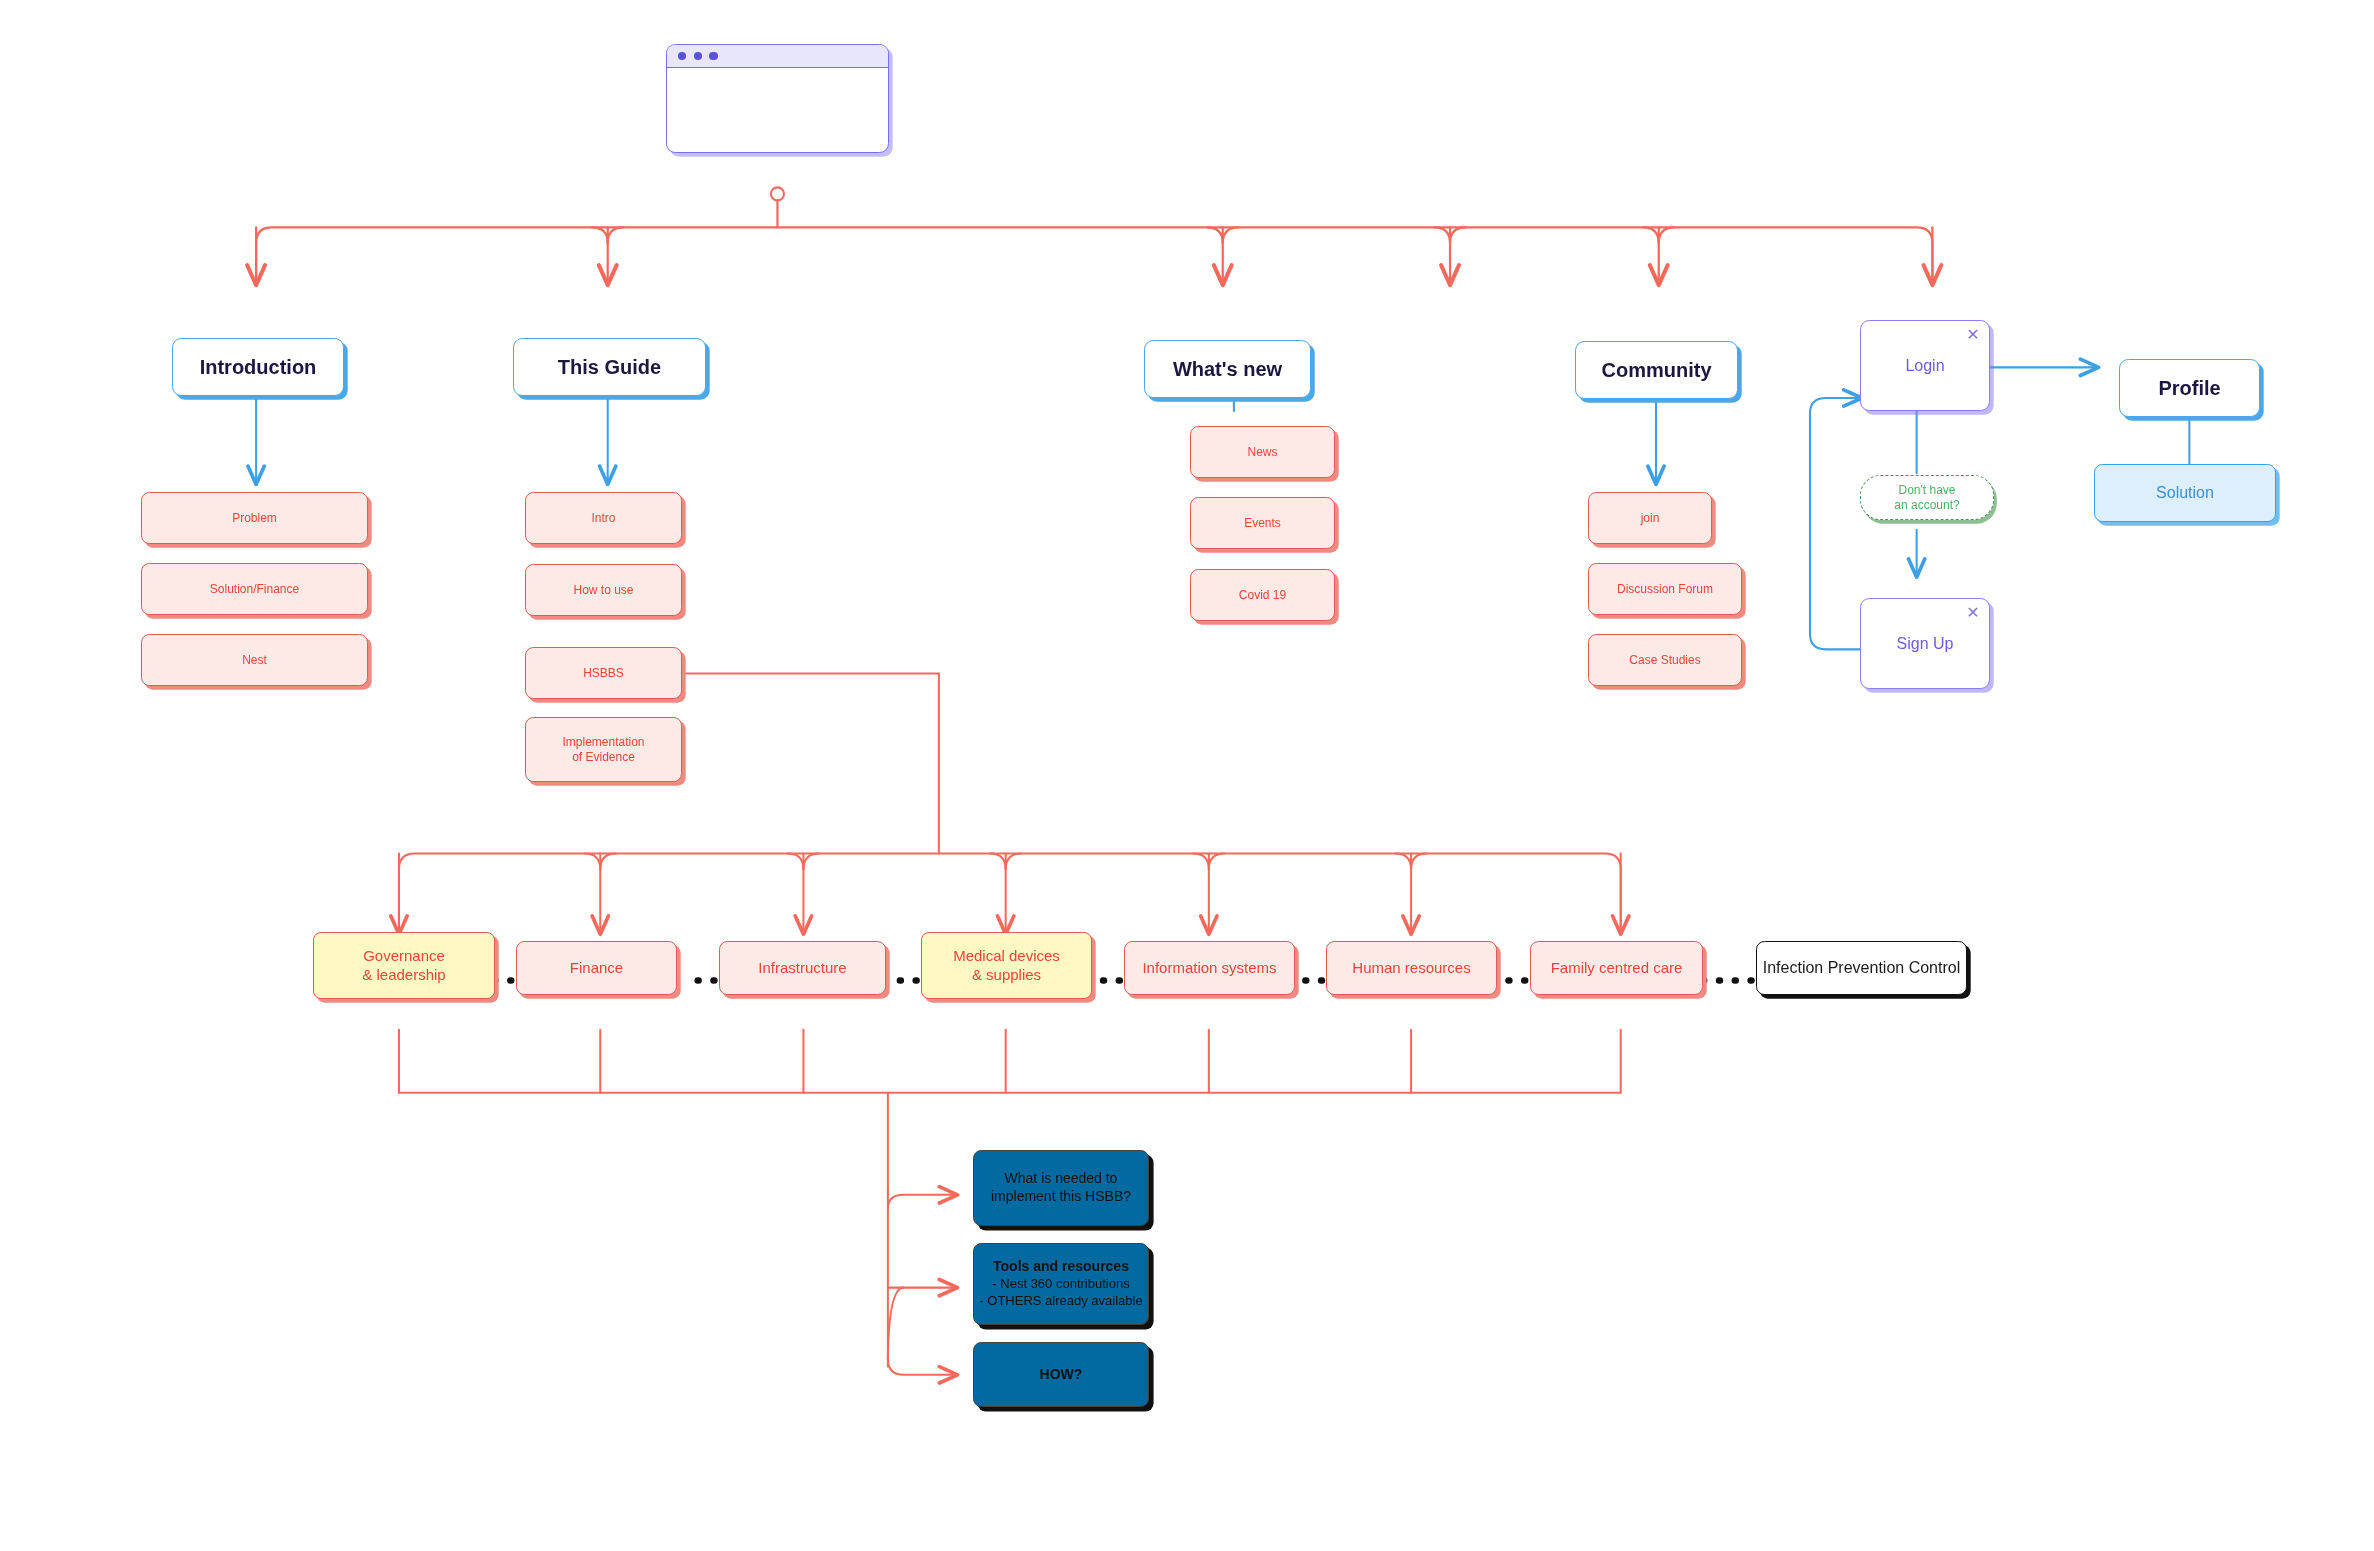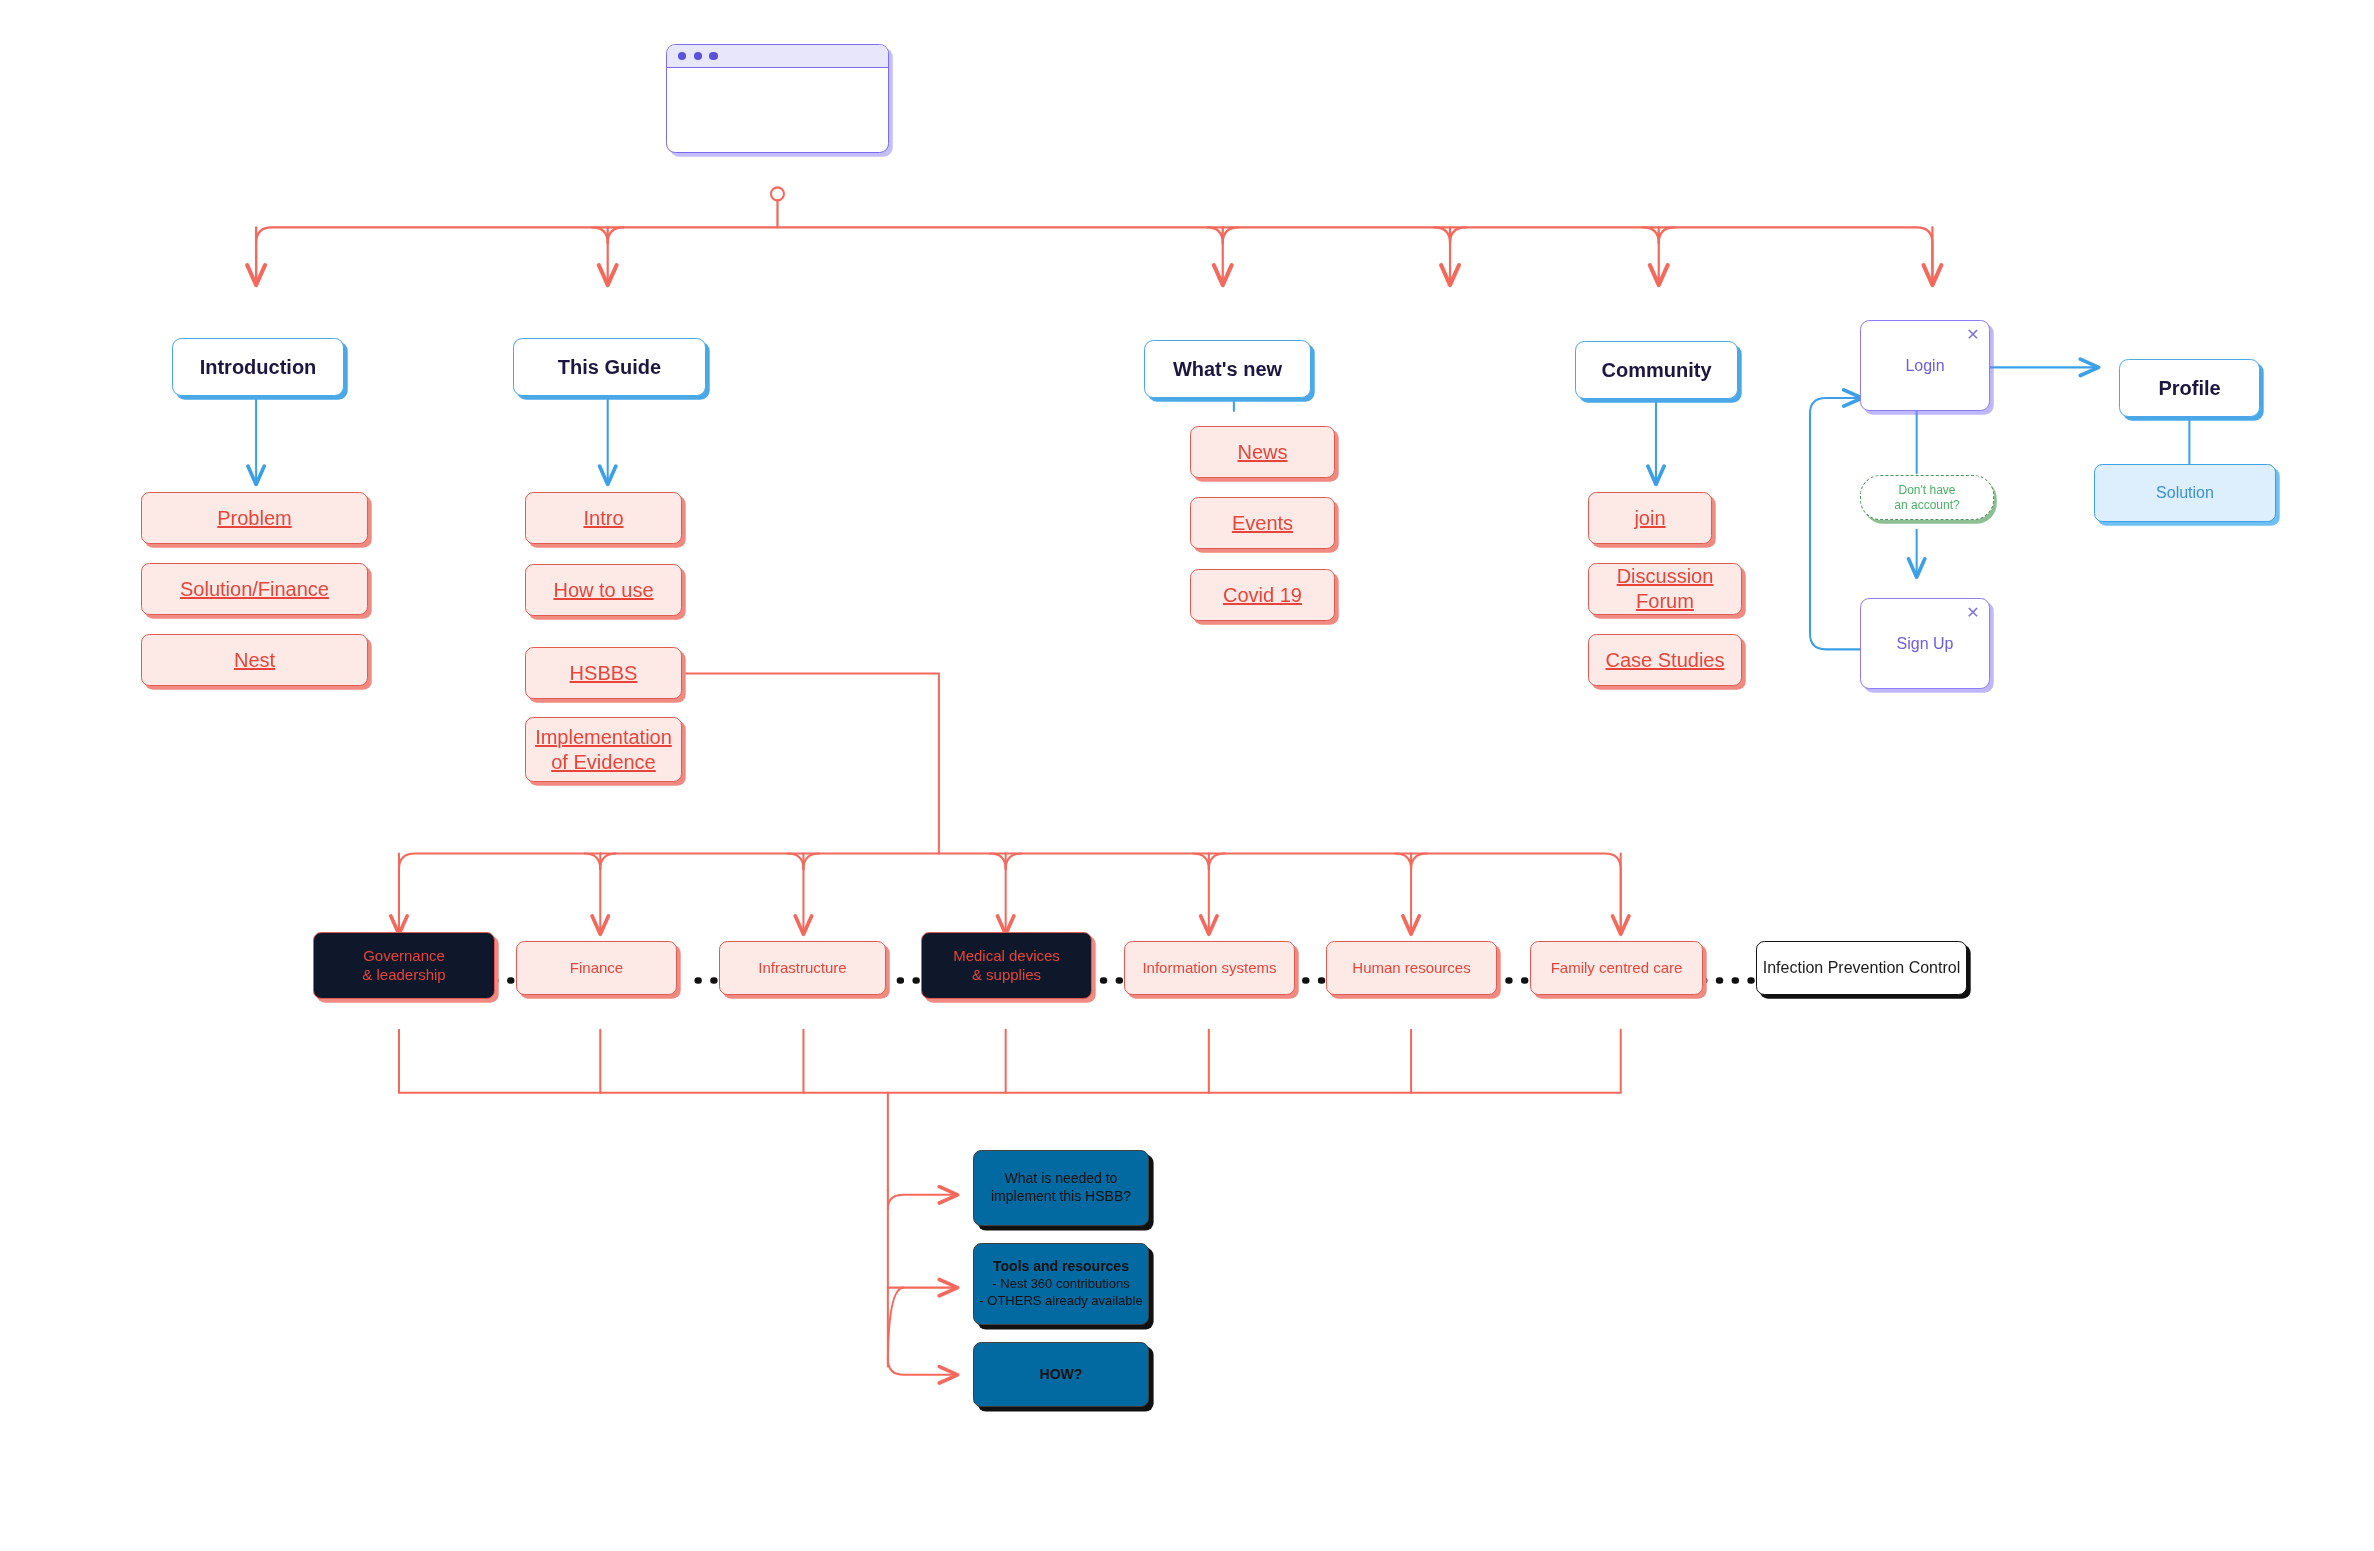--- a/index.html
+++ b/index.html
@@ -51,36 +51,35 @@
     margin-top:16px;
   }
 
   
   .red-node{
     border:1.5px solid #e05a52;
     border-radius:8.3px;
     background:#fdeae7;
     box-shadow:3.7px 3.7px 0 0 #f08a80;
     color:#e8443a;
-    font-size:20px;
+    font-size:12px;
     line-height:1.25;
-    text-decoration:underline;
   }
 
   
   .hsbb-node{
     border:1.5px solid #e05a52;
     border-radius:8.3px;
     background:#fdeae7;
     box-shadow:3.7px 3.7px 0 0 #f08a80;
     color:#e8443a;
     font-size:15px;
     line-height:1.25;
   }
-  .hsbb-node.emphasis{background:#0f172a;}
+  .hsbb-node.emphasis{background:#fef9c3;border-radius:8px;}
 
   
   .black-node{
     border:1.9px solid #111111;
     border-radius:8.3px;
     background:#ffffff;
     box-shadow:3.7px 3.7px 0 0 #111111;
     color:#1a1a1a;
     font-size:16px;
   }

